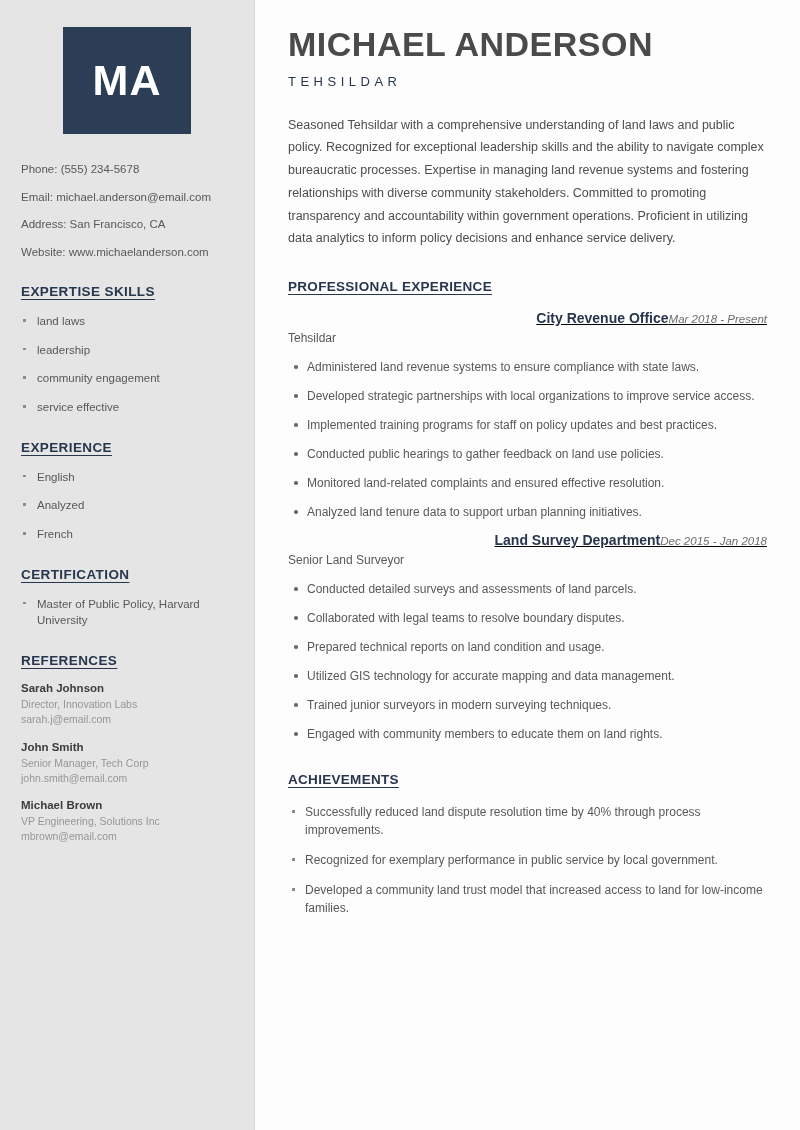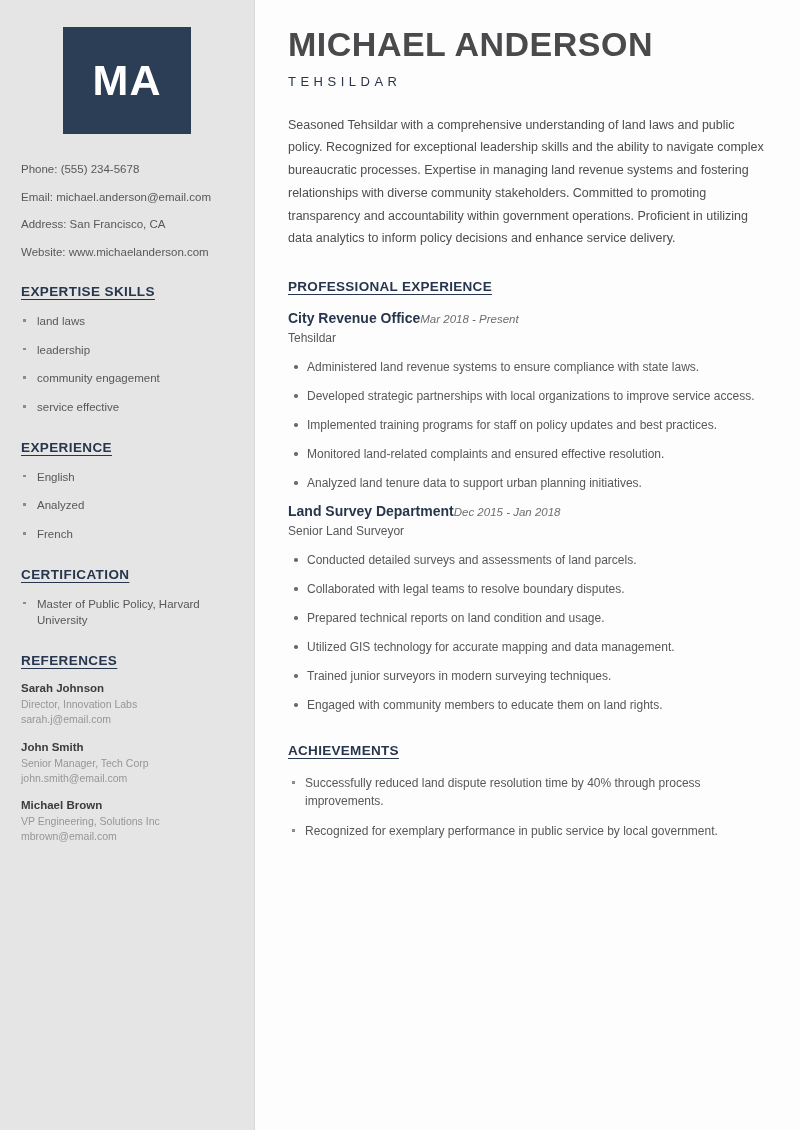--- a/index.html
+++ b/index.html
@@ -151,21 +151,22 @@
     letter-spacing: 0.3px;
     text-decoration: underline;
     text-underline-offset: 3px;
     display: inline-block;
     margin-bottom: 16px;
   }
 
   .job-header {
     display: flex;
     align-items: baseline;
-    justify-content: flex-start;
+    justify-content: flex-end;
+    text-decoration: underline;
   }
   .job-company {
     font-size: 14px;
     font-weight: bold;
     color: #27364d;
   }
   .job-date {
     font-size: 11.5px;
     font-style: italic;
     color: #6d6d70;
@@ -300,20 +301,21 @@
       <div class="job-block">
         <div class="job-header">
           <div class="job-company">City Revenue Office</div>
           <div class="job-date">Mar 2018 - Present</div>
         </div>
         <div class="job-role">Tehsildar</div>
         <ul class="bullets">
           <li>Administered land revenue systems to ensure compliance with state laws.</li>
           <li>Developed strategic partnerships with local organizations to improve service access.</li>
           <li>Implemented training programs for staff on policy updates and best practices.</li>
+          <li>Conducted public hearings to gather feedback on land use policies.</li>
           <li>Monitored land-related complaints and ensured effective resolution.</li>
           <li>Analyzed land tenure data to support urban planning initiatives.</li>
         </ul>
       </div>
 
       <div class="job-block">
         <div class="job-header">
           <div class="job-company">Land Survey Department</div>
           <div class="job-date">Dec 2015 - Jan 2018</div>
         </div>
@@ -327,17 +329,18 @@
           <li>Engaged with community members to educate them on land rights.</li>
         </ul>
       </div>
     </section>
 
     <section class="main-section">
       <div class="main-heading">ACHIEVEMENTS</div>
       <ul class="bullets square">
         <li>Successfully reduced land dispute resolution time by 40% through process improvements.</li>
         <li>Recognized for exemplary performance in public service by local government.</li>
+        <li>Developed a community land trust model that increased access to land for low-income families.</li>
       </ul>
     </section>
 
   </main>
 </div>
 
 </body></html>

